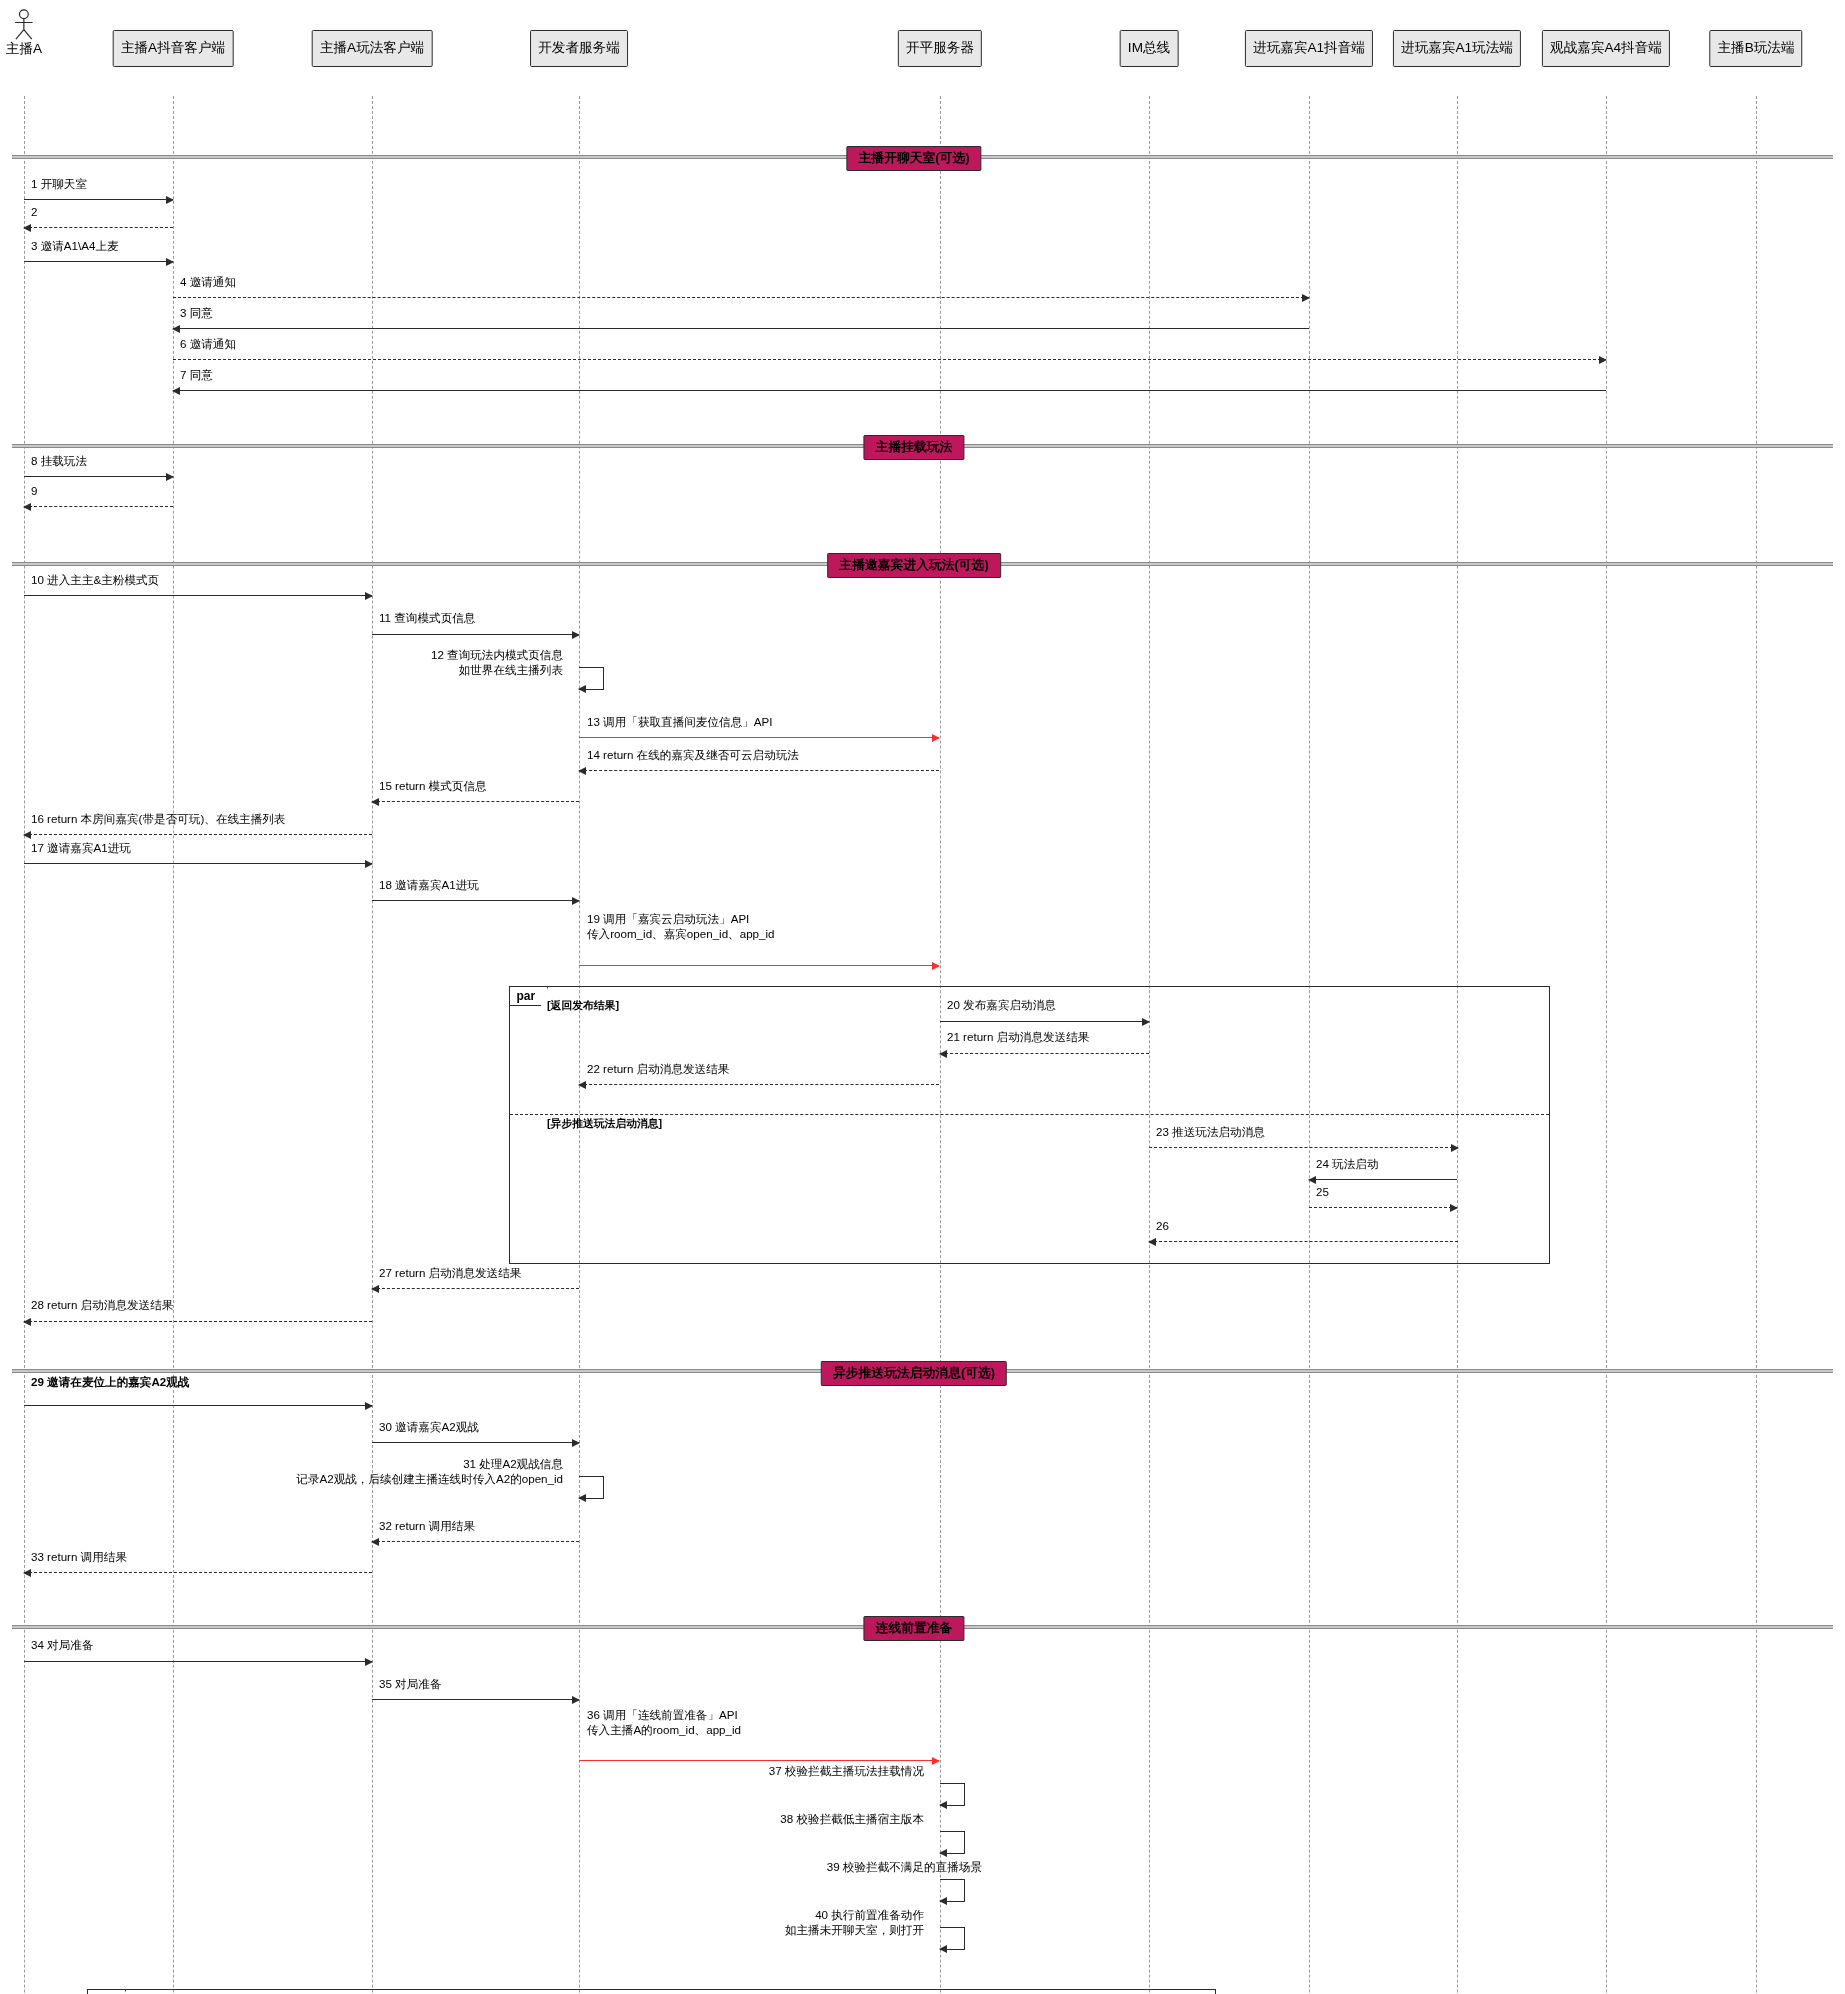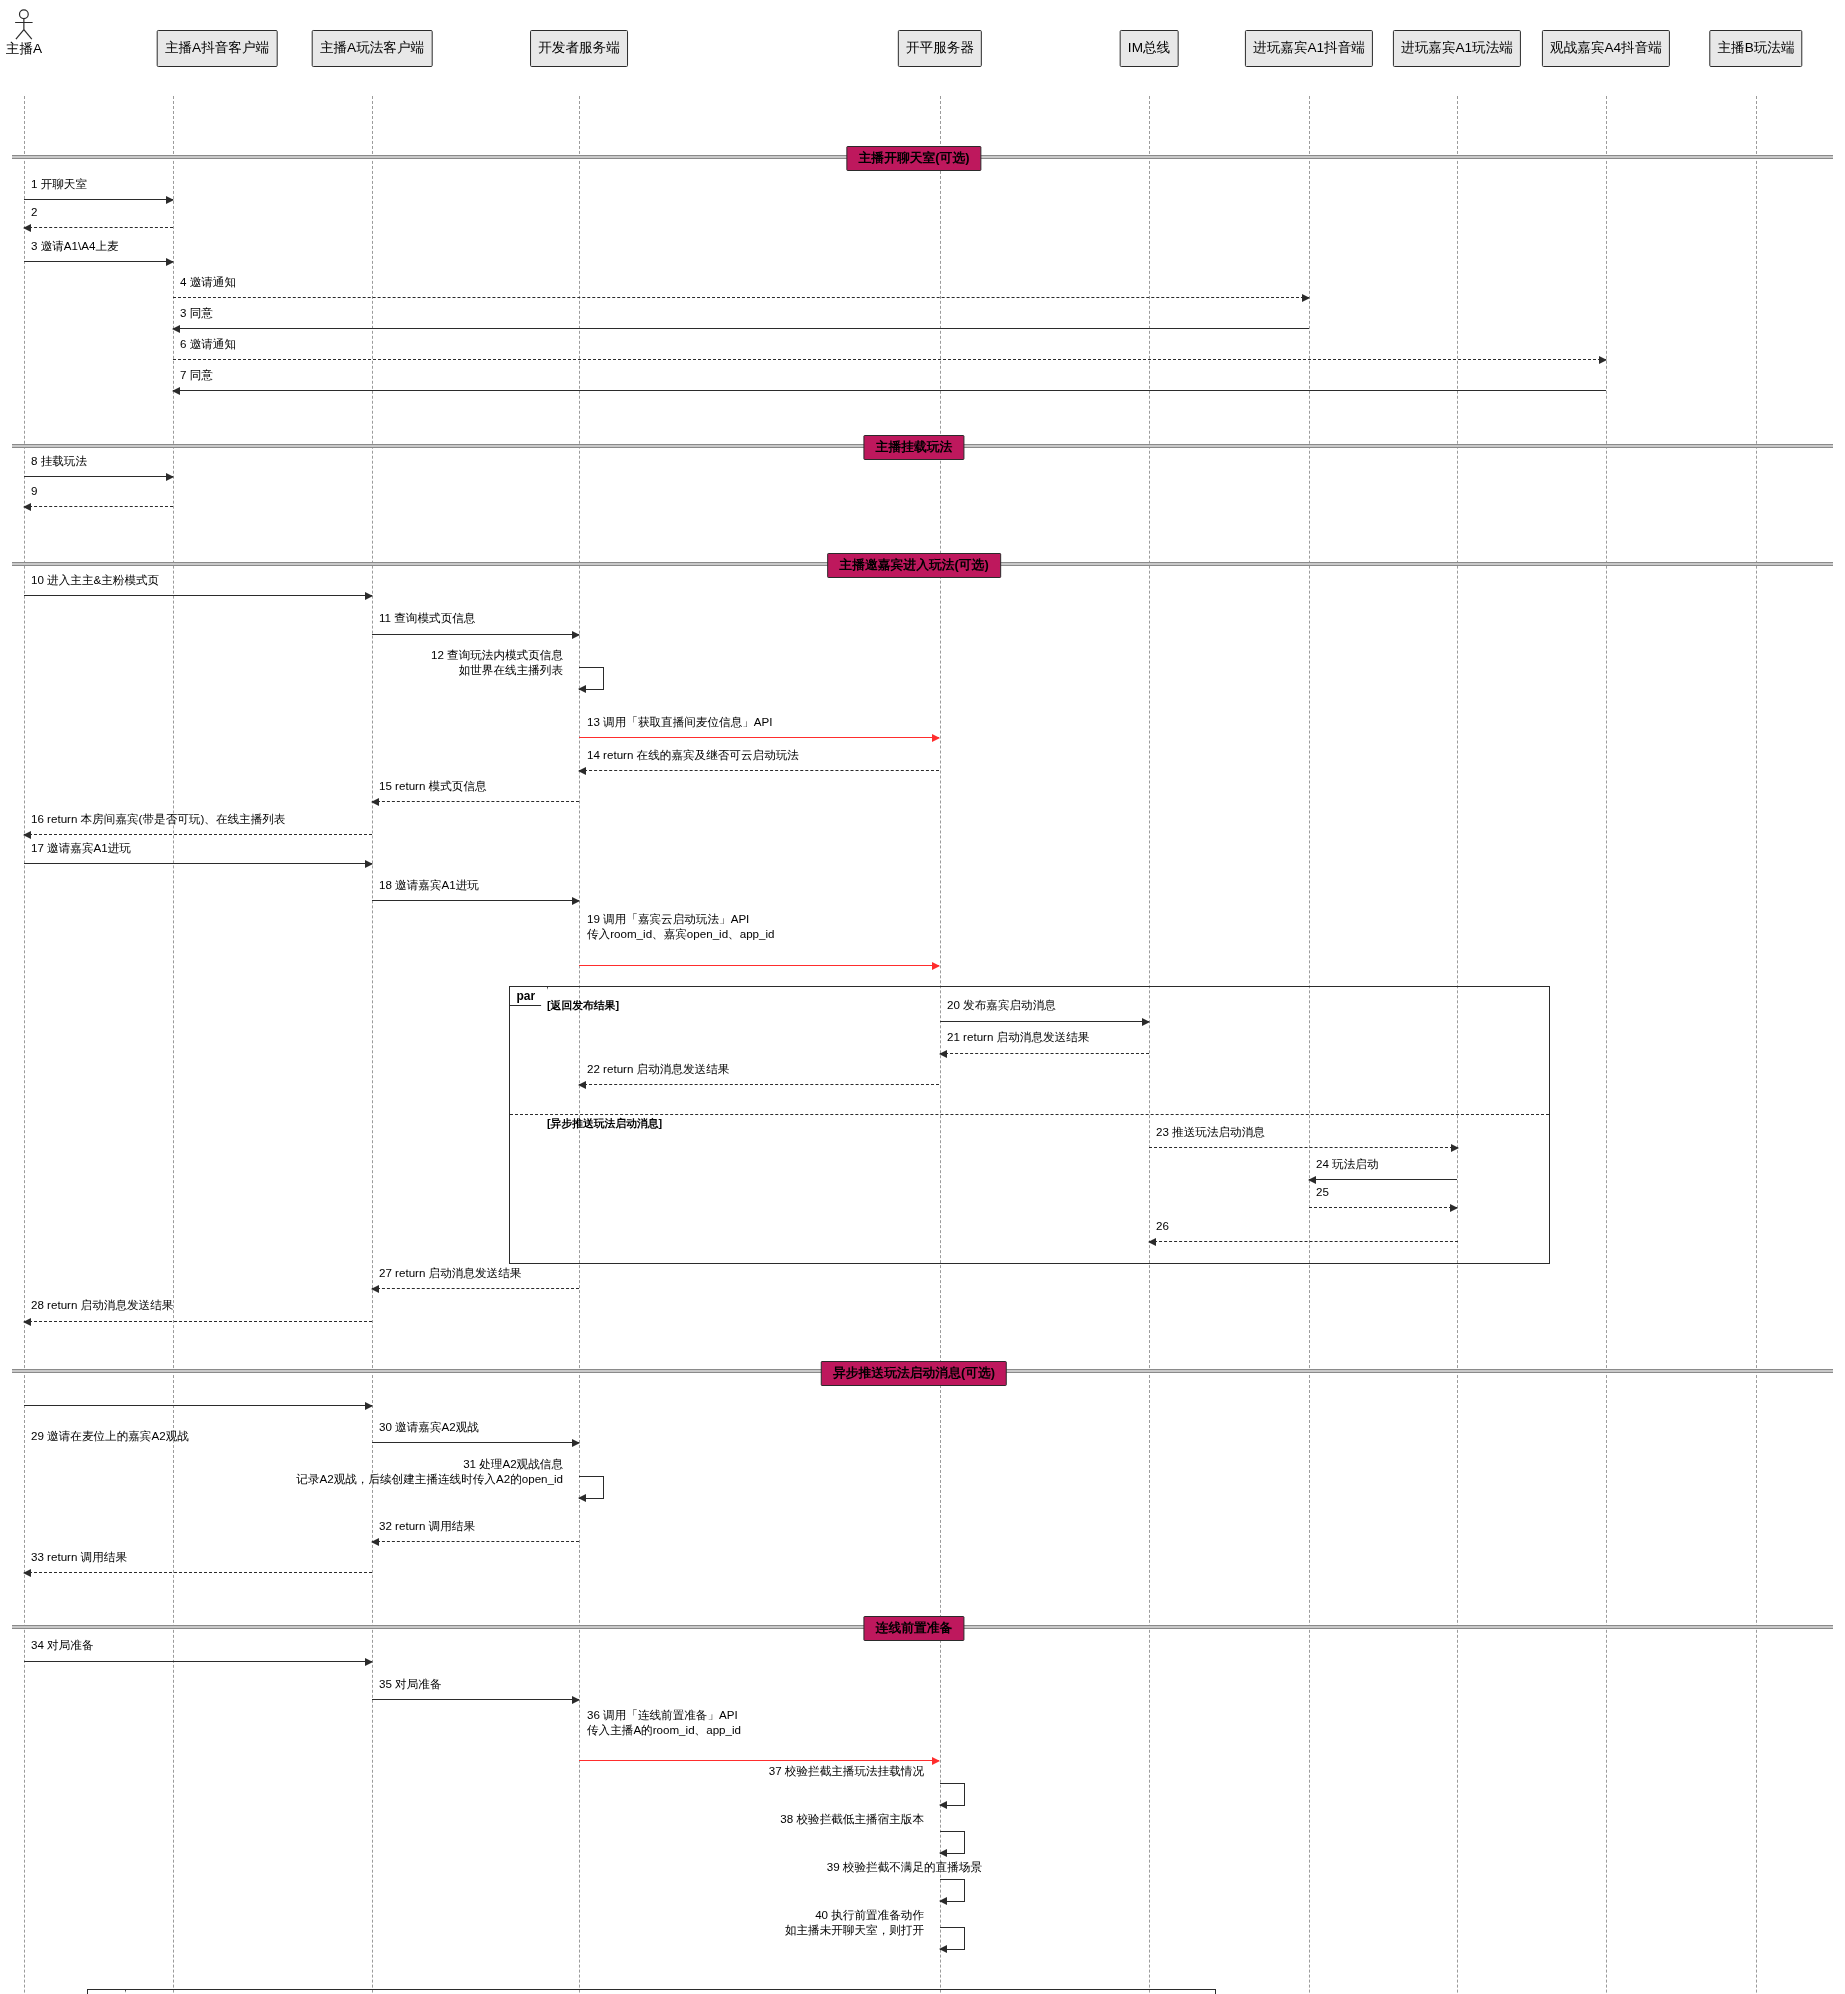--- a/index.html
+++ b/index.html
@@ -295,21 +295,21 @@
         <div class="arrowhead arrow-l"></div>
       </div>
       <div class="msg-label" style="top: 1281px; left: 379px; transform: translateY(-100%);">27 return 启动消息发送结果</div>
       <div class="msg dashed" style="left: 24px; top: 1321px; width: 348px;">
         <div class="arrowhead arrow-l"></div>
       </div>
       <div class="msg-label" style="top: 1313px; left: 31px; transform: translateY(-100%);">28 return 启动消息发送结果</div>
       <div class="msg" style="left: 24px; top: 1405px; width: 348px;">
         <div class="arrowhead arrow-r"></div>
       </div>
-      <div class="msg-label" style="top: 1444px; left: 31px; transform: translateY(-100%);">29 邀请在麦位上的嘉宾A2观战</div>
+      <div class="msg-label" style="top: 1390px; left: 31px; transform: translateY(-100%); font-weight: bold;">29 邀请在麦位上的嘉宾A2观战</div>
       <div class="msg" style="left: 372px; top: 1442px; width: 207px;">
         <div class="arrowhead arrow-r"></div>
       </div>
       <div class="msg-label" style="top: 1435px; left: 379px; transform: translateY(-100%);">30 邀请嘉宾A2观战</div>
       <div class="selfmsg" style="left: 579px; top: 1476px; height: 23px;">
         <div class="arrow-l"></div>
       </div>
       <div class="msg-label" style="left: 563px; top: 1457px; transform: translateX(-100%); text-align: right; white-space: pre;">31 处理A2观战信息
 记录A2观战，后续创建主播连线时传入A2的open_id</div>
       <div class="msg dashed" style="left: 372px; top: 1541px; width: 207px;">
@@ -352,21 +352,21 @@
 如主播未开聊天室，则打开</div>
     </div>
   <div id="heads">
       <div class="actor" style="left: 24px; top: 8.8px;"><span><svg width="24" height="31" viewBox="0 0 60 78">
             <circle cx="30" cy="13" r="11" fill="none" stroke="#2b2b2b" stroke-width="3"></circle>
             <line x1="30" y1="24" x2="30" y2="52" stroke="#2b2b2b" stroke-width="3"></line>
             <line x1="8" y1="34" x2="52" y2="34" stroke="#2b2b2b" stroke-width="3"></line>
             <line x1="30" y1="52" x2="10" y2="76" stroke="#2b2b2b" stroke-width="3"></line>
             <line x1="30" y1="52" x2="50" y2="76" stroke="#2b2b2b" stroke-width="3"></line>
           </svg></span><div>主播A</div></div>
-      <div class="participant" style="left: 173px; top: 29.5px; margin-left: 44px;">
+      <div class="participant" style="left: 173px; top: 29.5px;">
         <span>主播A抖音客户端</span>
       </div>
       <div class="participant" style="left: 372px; top: 29.5px;">
         <span>主播A玩法客户端</span>
       </div>
       <div class="participant" style="left: 579px; top: 29.5px;">
         <span>开发者服务端</span>
       </div>
       <div class="participant" style="left: 940px; top: 29.5px;">
         <span>开平服务器</span>

